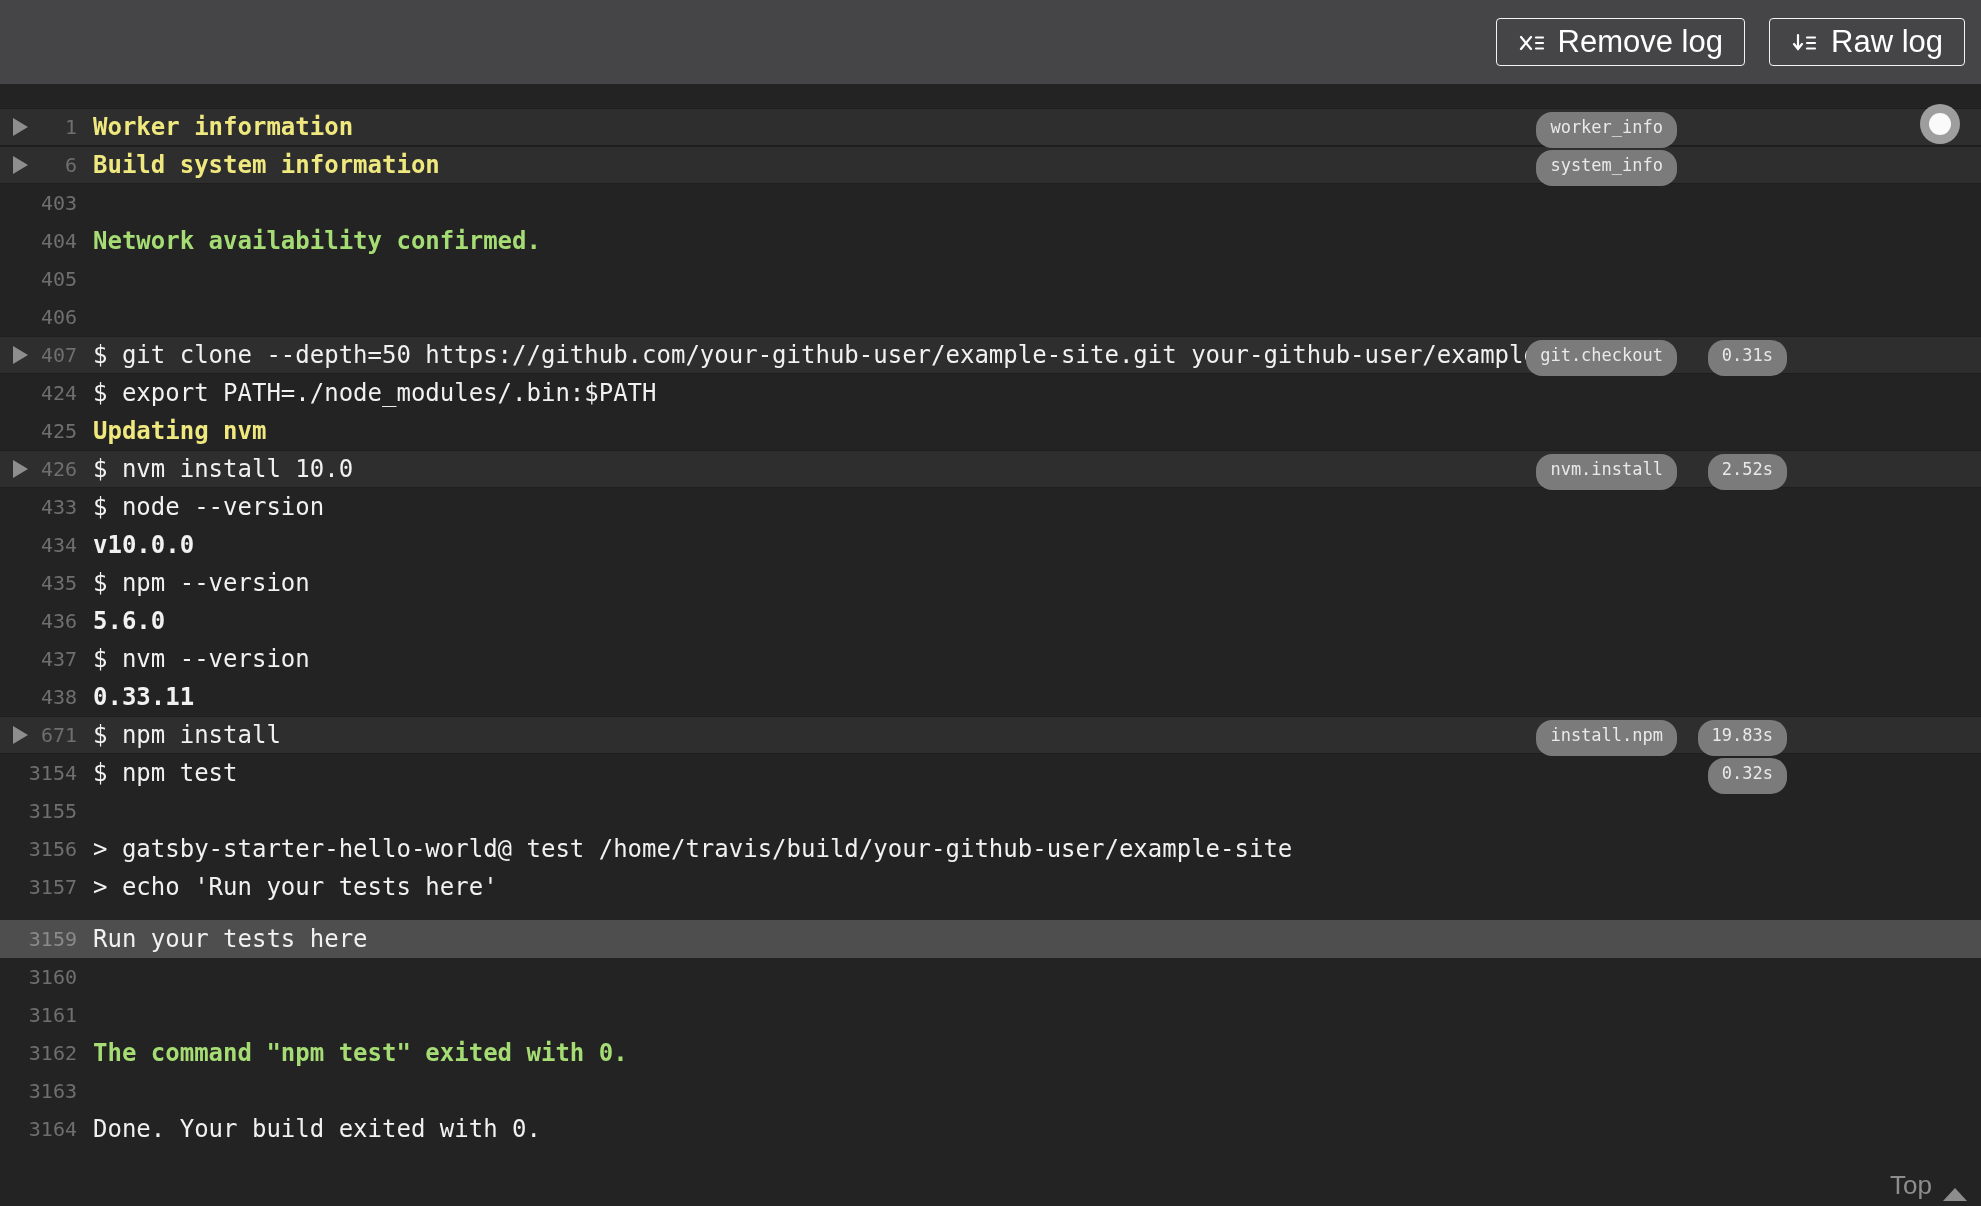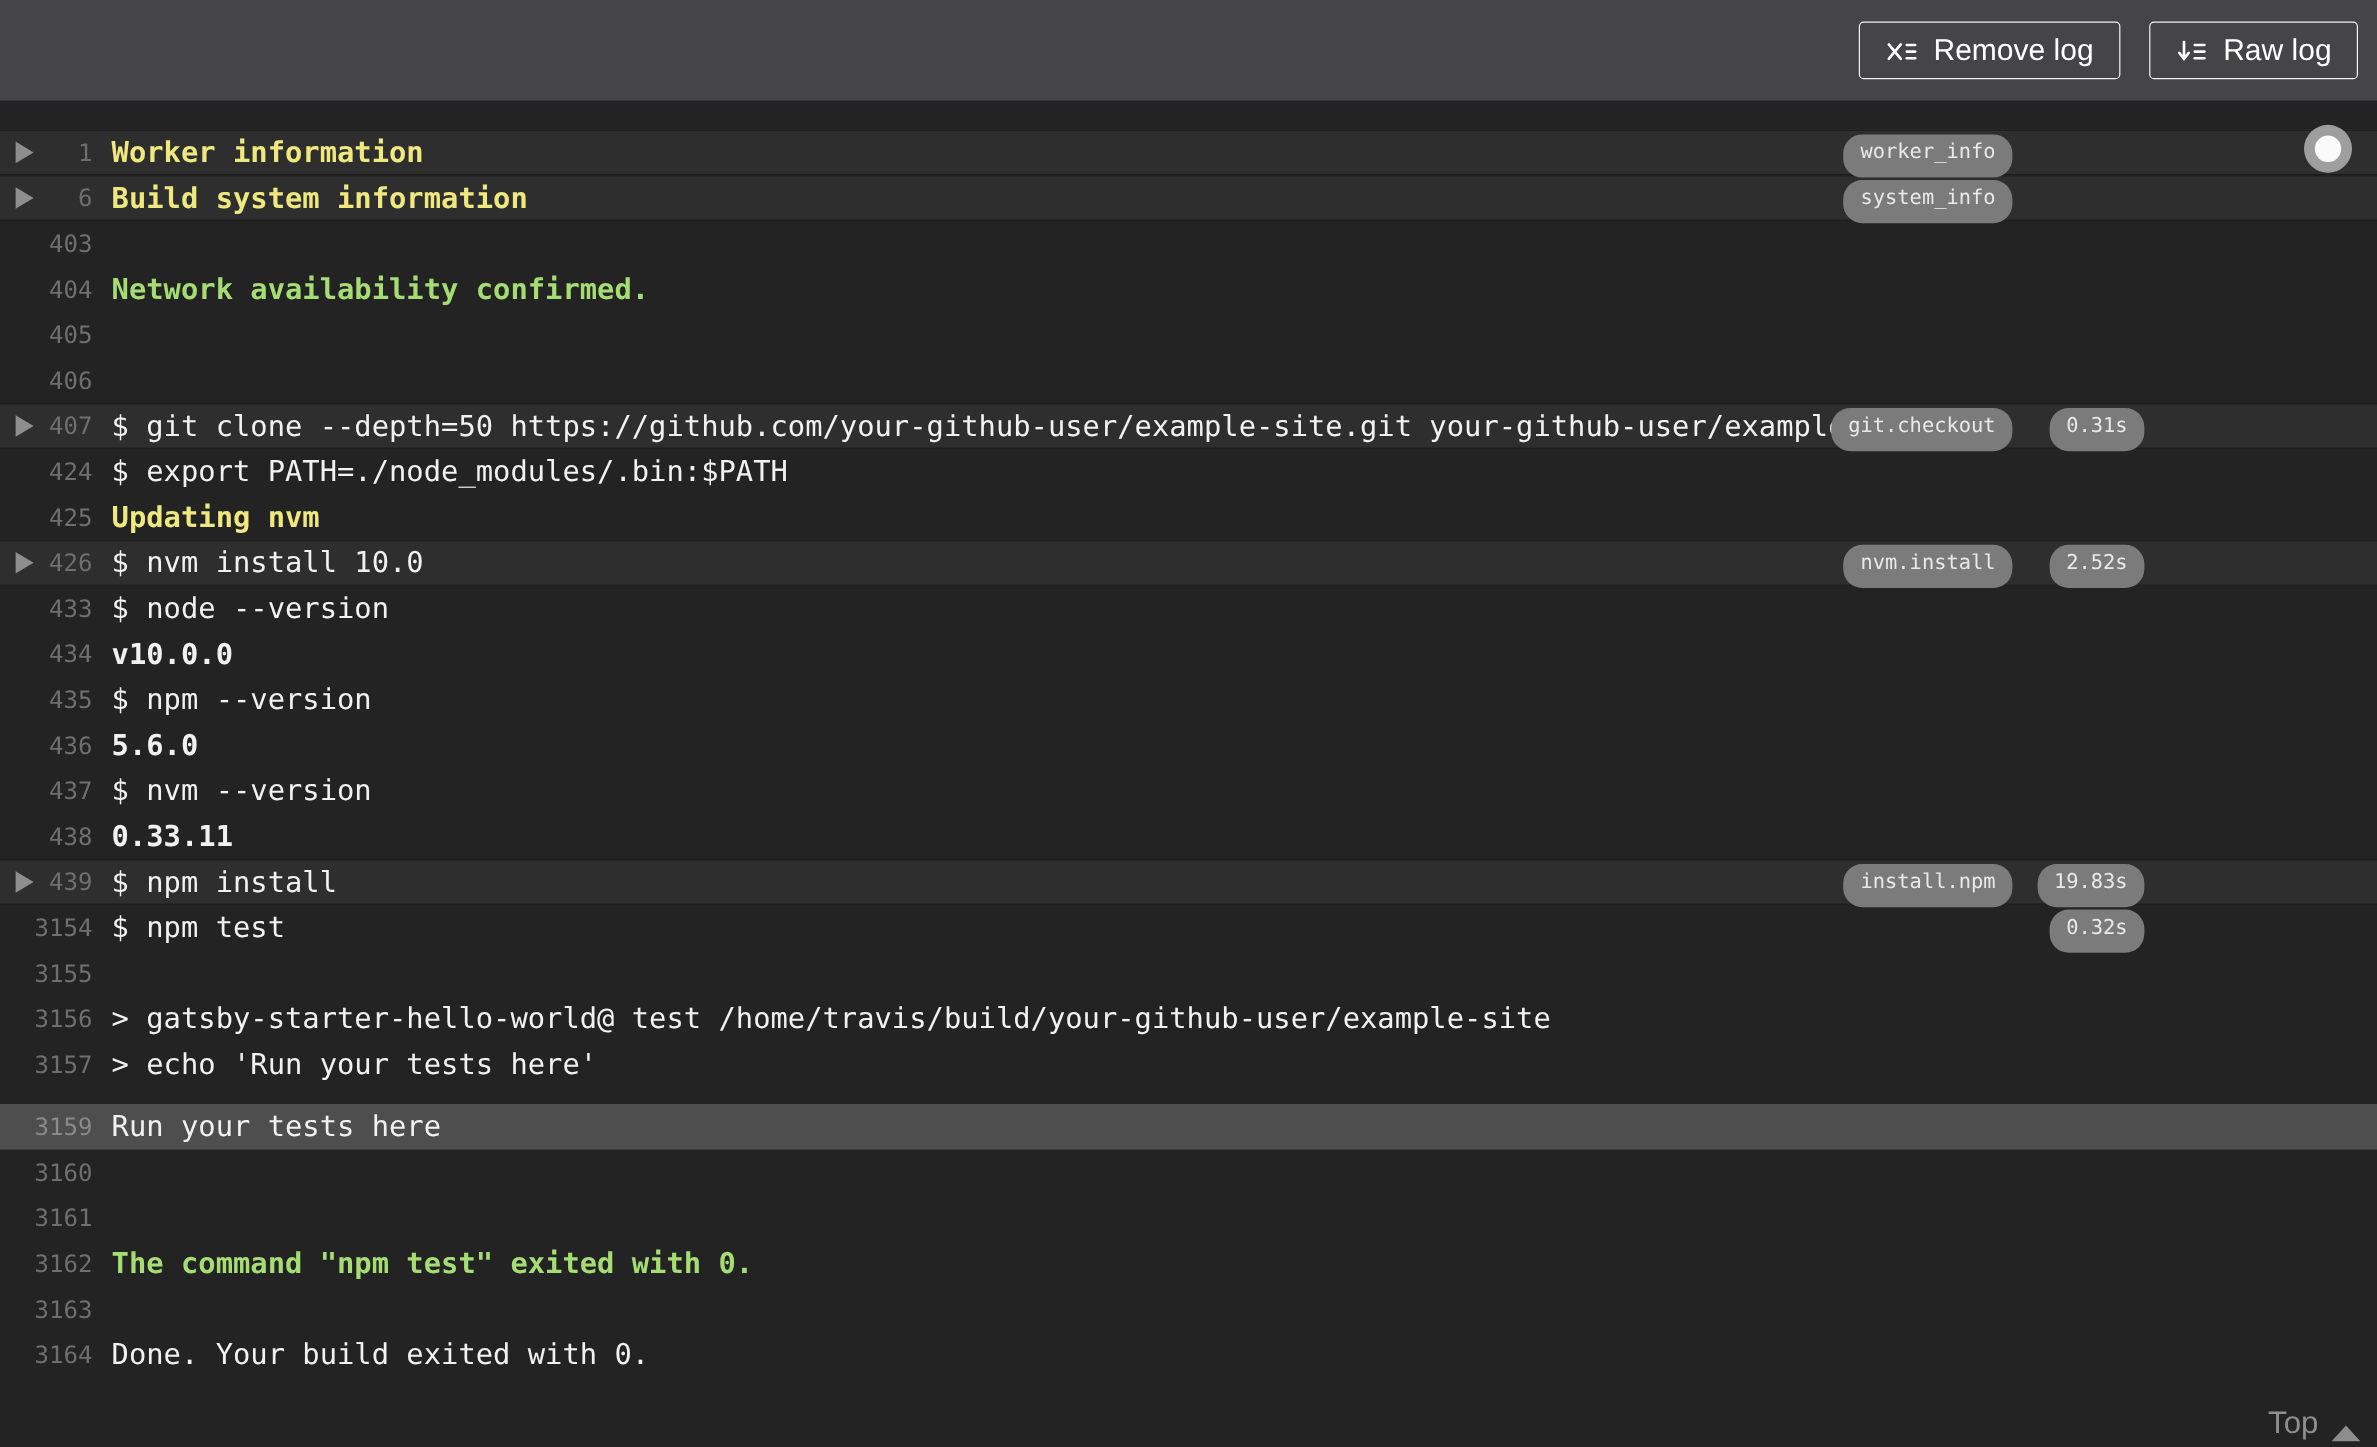--- a/index.html
+++ b/index.html
@@ -24,21 +24,21 @@
     display: flex;
     align-items: center;
     gap: 13px;
     height: 48px;
     padding: 0 21px;
     background: transparent;
     border: 1px solid #f2f2f2;
     border-radius: 4px;
     color: #ffffff;
     font-family: "Liberation Sans", sans-serif;
-    font-size: 25px;
+    font-size: 31px;
     cursor: pointer;
   }
   .hbtn svg { display: block; }
 
   
   .log {
     position: absolute;
     top: 84px; left: 0; right: 0; bottom: 0;
     padding-top: 24px;
     background: var(--log-bg, #232323);
@@ -235,21 +235,21 @@
       <div class="row">
         <a class="num">437</a>
         <span class="txt">$ nvm --version</span>
       </div>
       <div class="row">
         <a class="num">438</a>
         <span class="txt bold">0.33.11</span>
       </div>
       <div class="row hl">
         <span class="tri"></span>
-        <a class="num">439</a>
+        <a class="num">671</a>
         <span class="txt">$ npm install</span>
         <span class="badge tag">install.npm</span>
         <span class="badge time">19.83s</span>
       </div>
       <div class="row">
         <a class="num">3154</a>
         <span class="txt">$ npm test</span>
         <span class="badge time">0.32s</span>
       </div>
       <div class="row">

